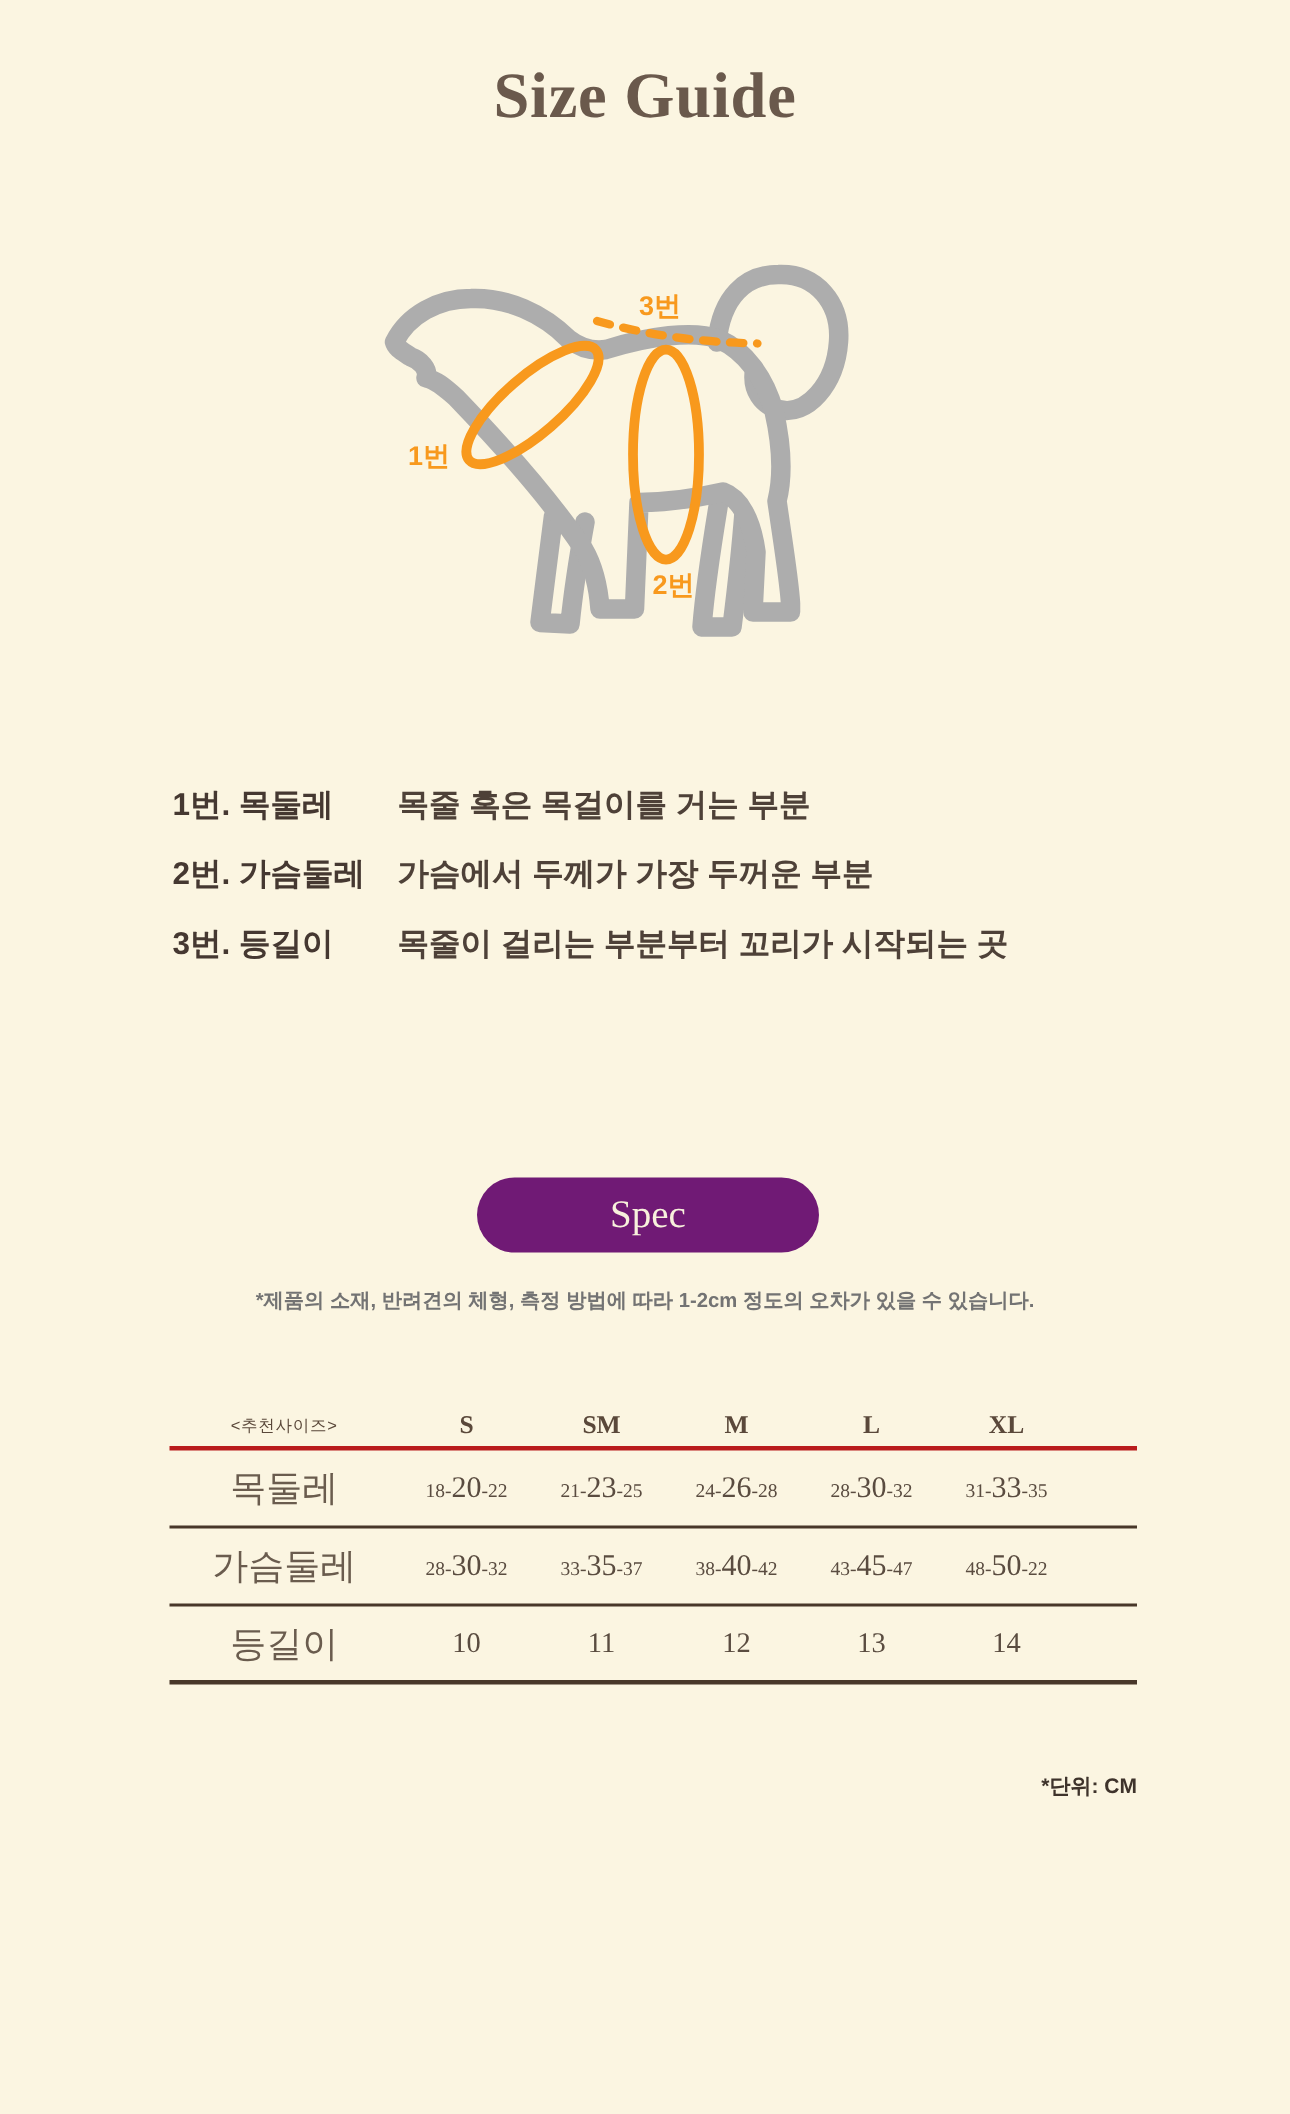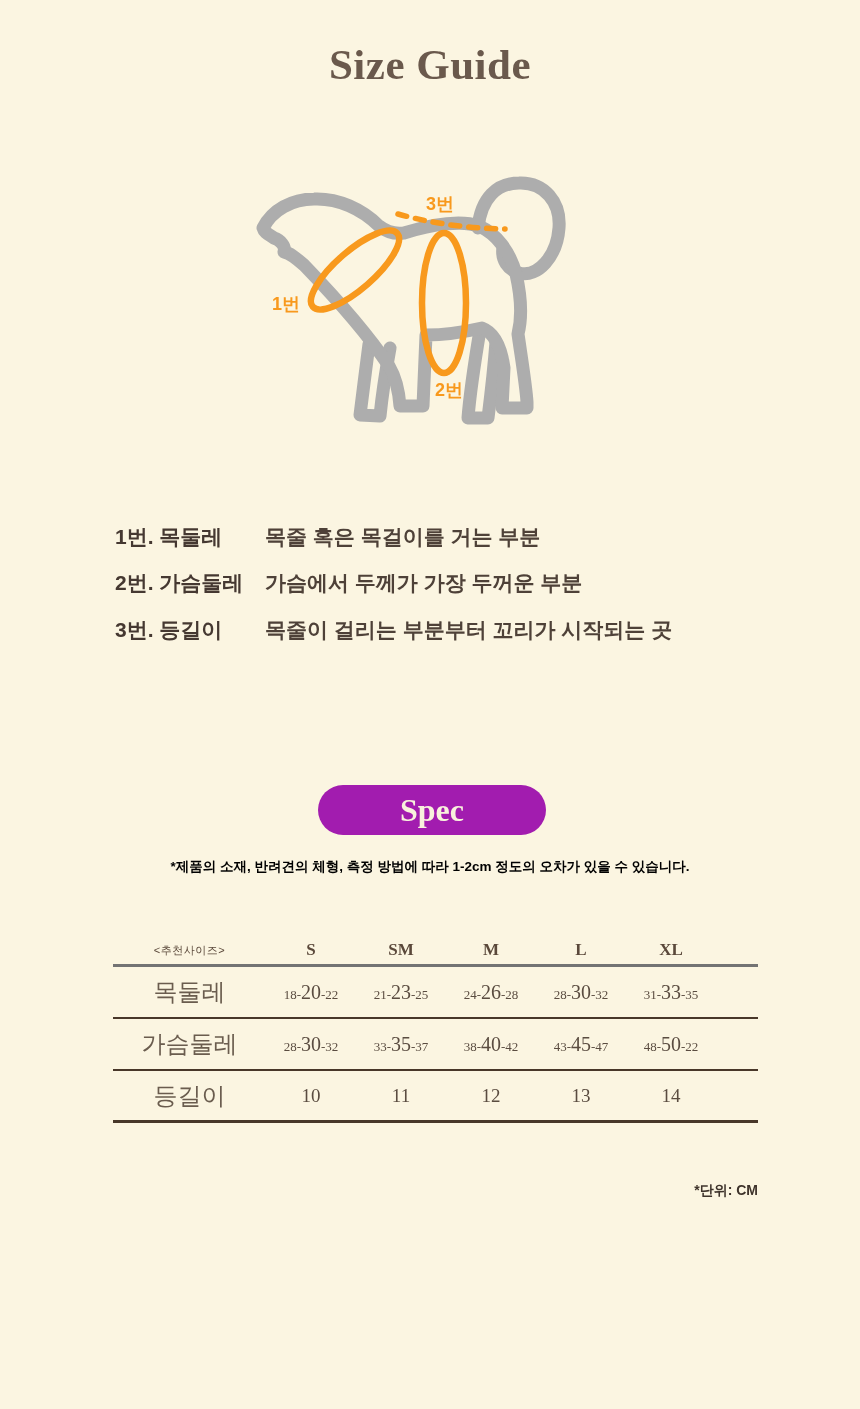--- a/index.html
+++ b/index.html
@@ -28,37 +28,37 @@
   
   .guide { position:absolute; left:115px; top:524px; width:645px; color:#453831; }
   .guide-heading { font-size:23px; font-weight:700; margin-bottom:26px; }
   .guide-item { display:flex; align-items:baseline; margin-bottom:20px; font-size:21px; line-height:1.25; }
   .guide-label { width:150px; font-weight:700; flex:none; color:#453831; }
   .guide-desc { color:#4e4138;font-weight:bold; }
 
   
   .spec-button {
     position:absolute; left:318px; top:785px; width:228px; height:50px;
-    border:none; border-radius:25px; background:#a21caf; cursor:pointer;
+    border:none; border-radius:25px; background:#701a75; cursor:pointer;
     color:#f8f1dc; font-family:"Liberation Serif", serif;
-    font-weight:700; font-size:32px;
+    font-weight:400; font-size:26px;
     display:flex; align-items:center; justify-content:center;
   }
 
   
   .spec-note {
     position:absolute; top:858px; left:0; width:100%;
-    text-align:center; font-size:13.5px; font-weight:700; color:#000000;
+    text-align:center; font-size:13.5px; font-weight:700; color:#737373;
   }
 
   
   .size-table { position:absolute; left:113px; top:936px; width:645px; }
   .thead {
     display:flex; align-items:center; height:31px;
-    border-bottom:3px solid #737373;
+    border-bottom:3px solid #b91c1c;
   }
   .trow {
     display:flex; align-items:center; height:52px;
     border-bottom:2px solid #483729;
   }
   .trow.last { border-bottom:3px solid #483729; }
   .cell { text-align:center; }
   .c0 { width:153px; flex:none; }
   .c  { width:90px;  flex:none; }
   .corner { font-size:11px; color:#5a483a; letter-spacing:0.5px; }

